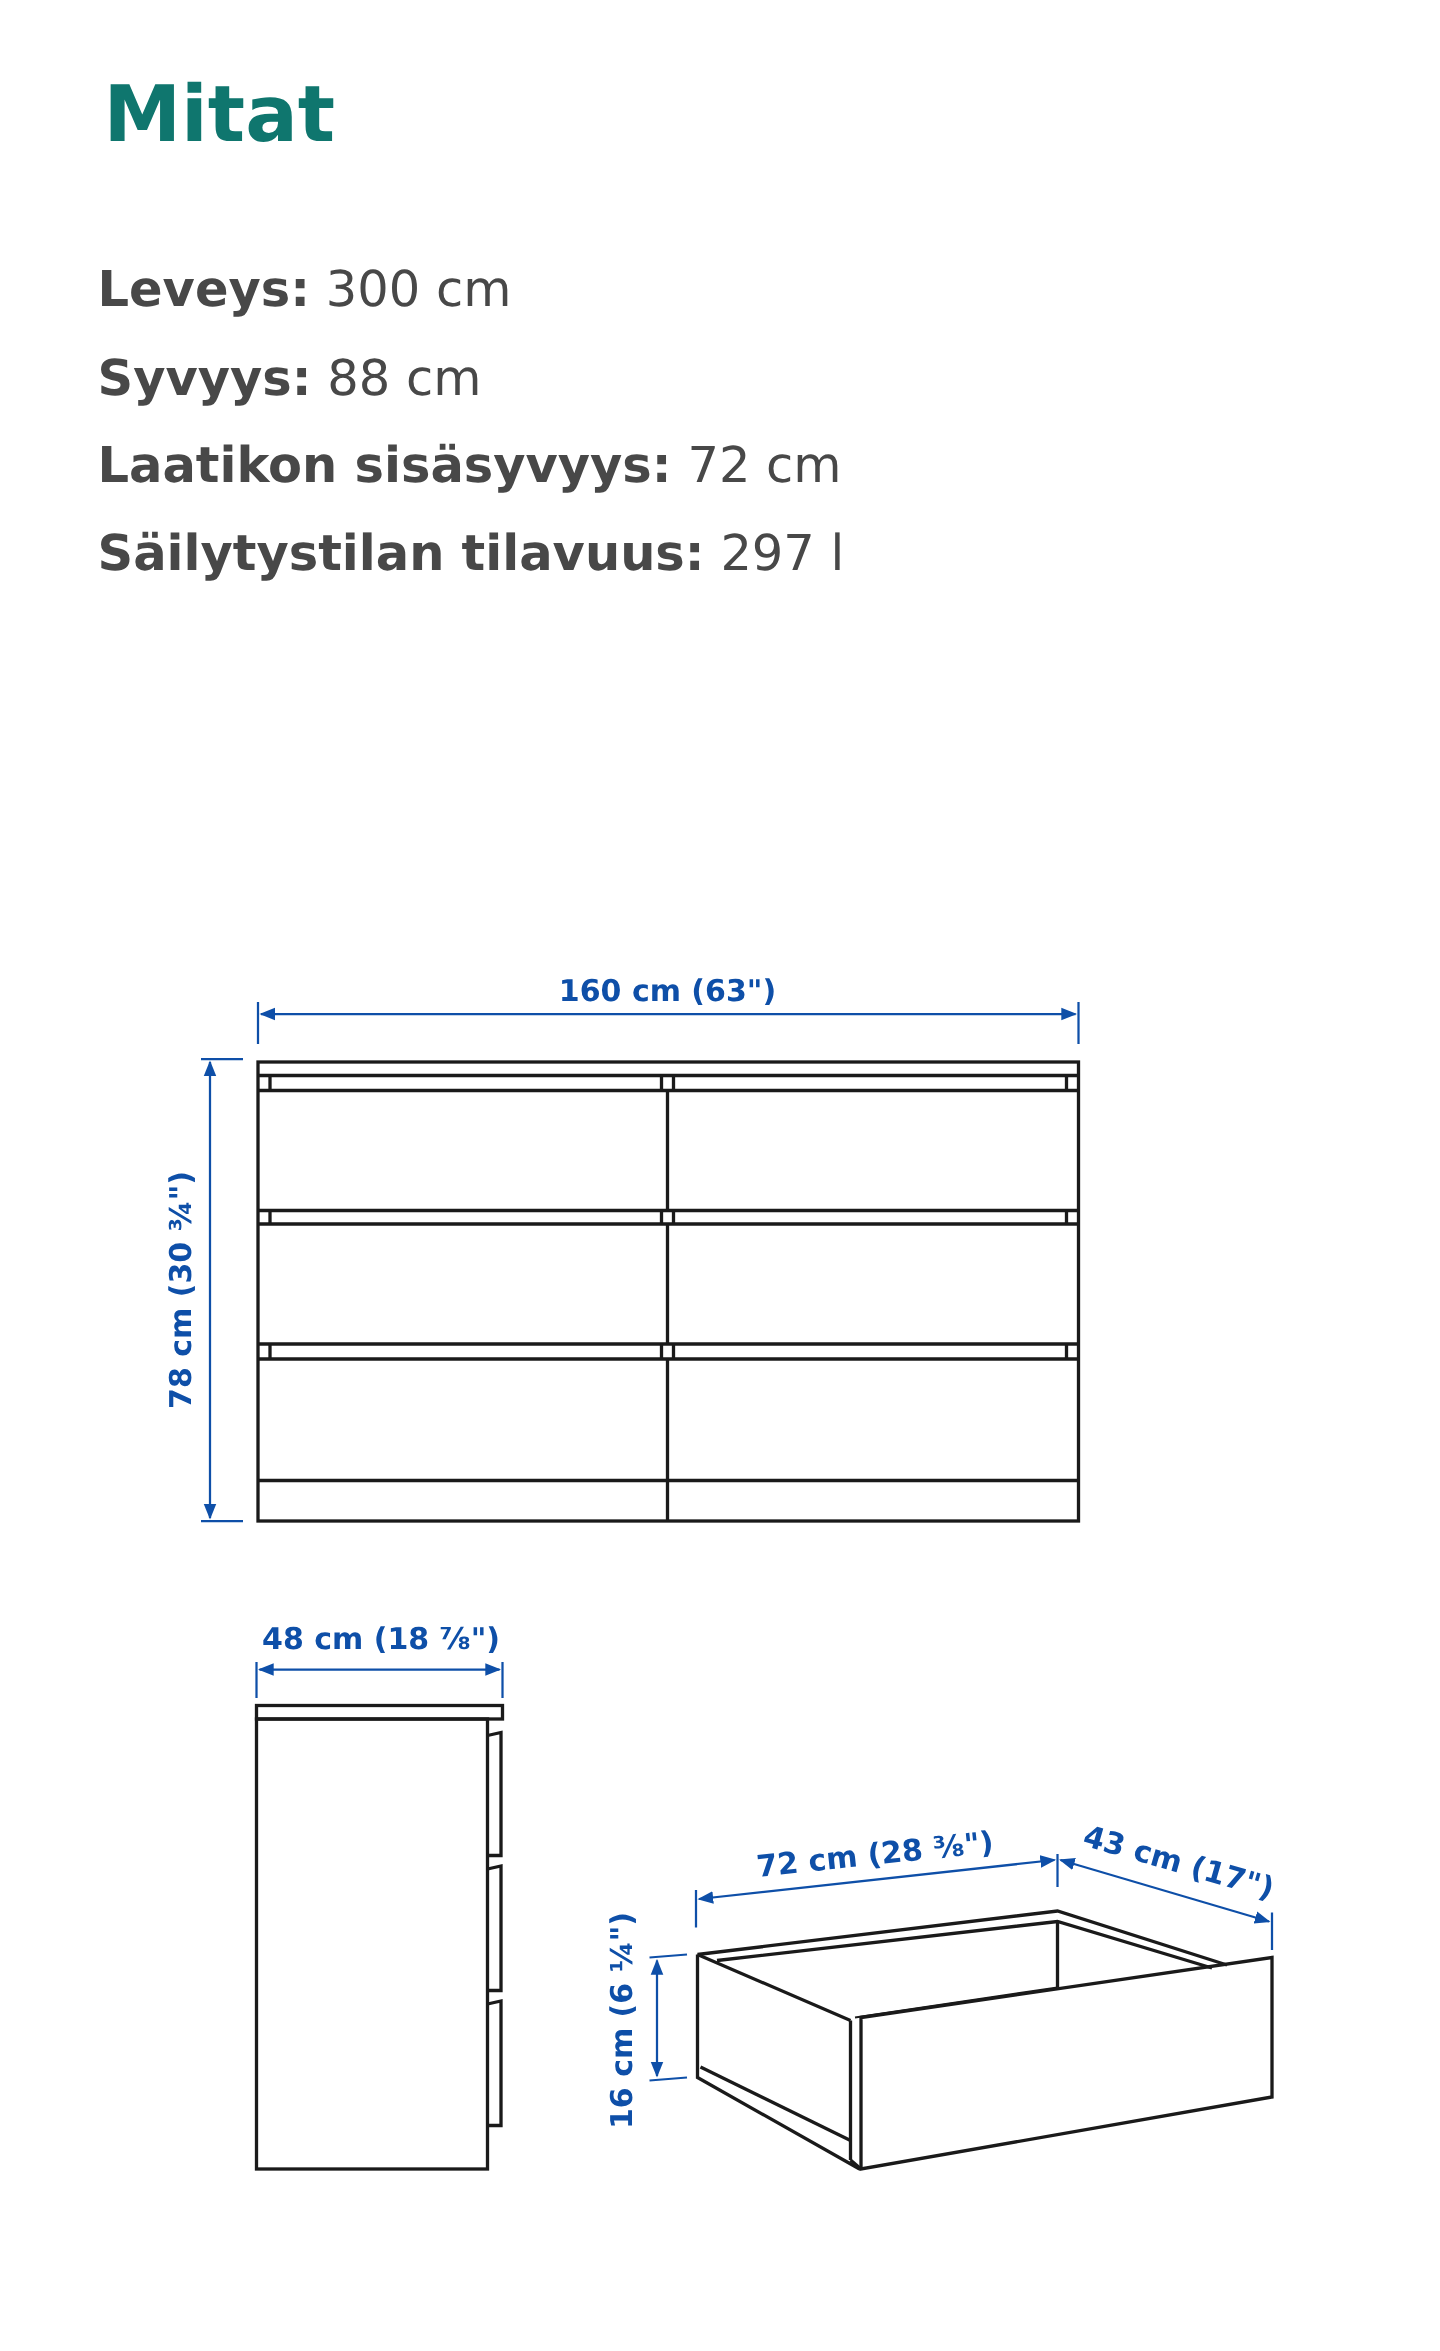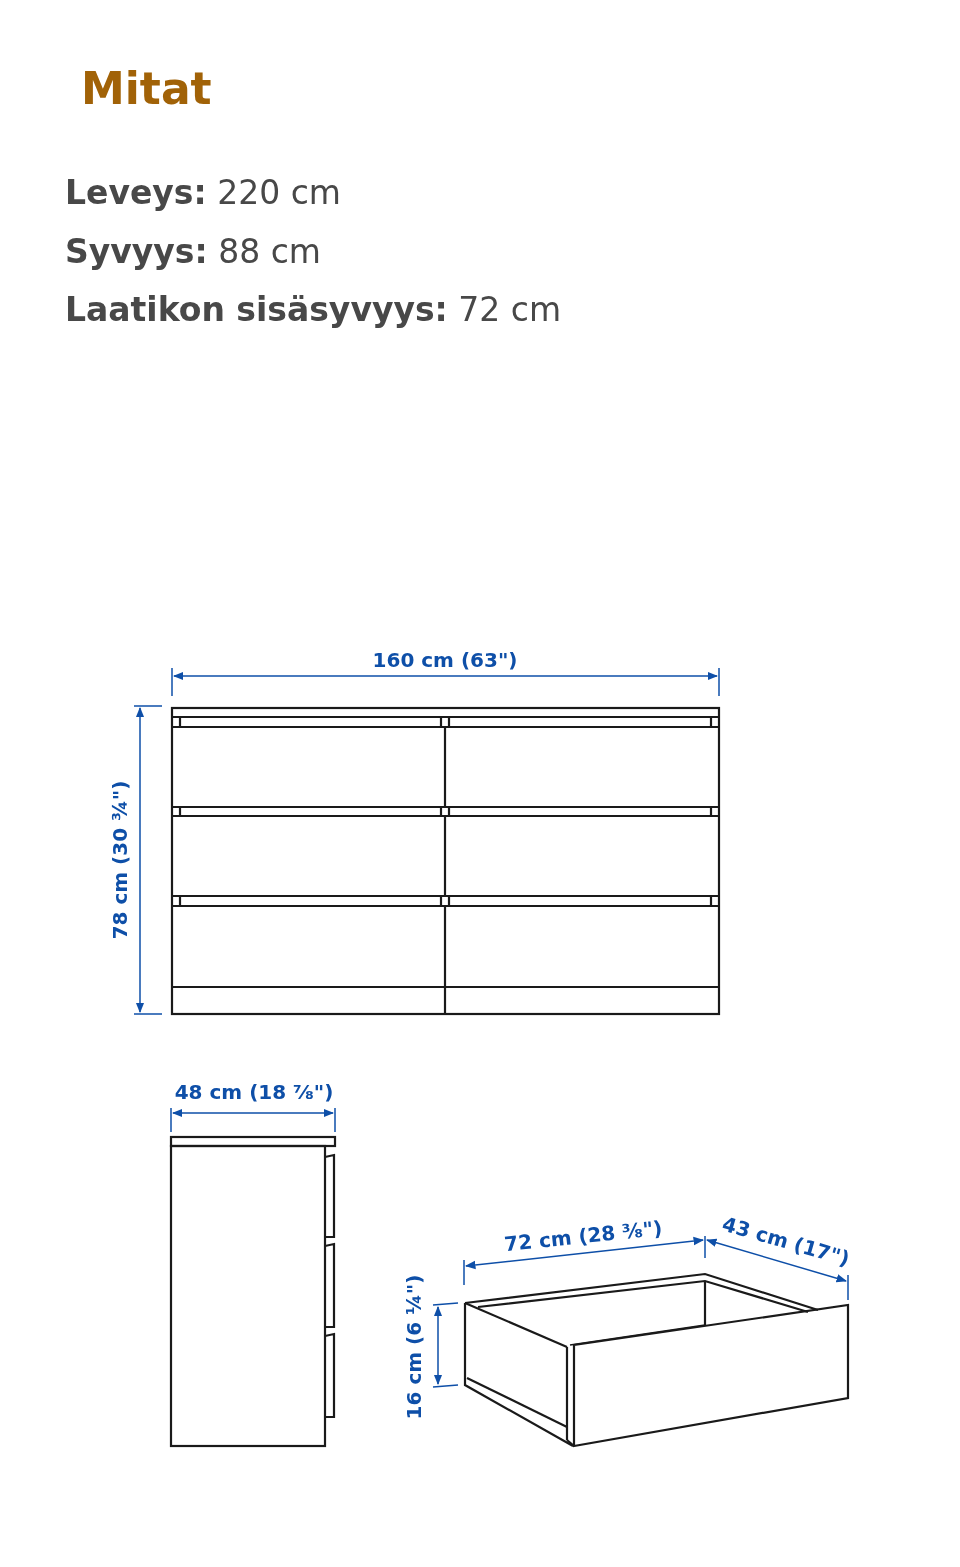--- a/index.html
+++ b/index.html
@@ -1,35 +1,36 @@
 <!DOCTYPE html>
 <html><head>
 <meta charset="utf-8">
 <style>
   html, body { margin: 0; padding: 0; background: #ffffff; }
   body { width: 960px; height: 1567px; position: relative; overflow: hidden;
          font-family: "DejaVu Sans", "Liberation Sans", sans-serif; color: #484848; }
-  .title { position: absolute; left: 65px; top: 38px; margin: 16px;
-           font-size: 44px; font-weight: bold; color: #a16207; letter-spacing: 0px; line-height: 70px; }
+  .title { position: absolute; left: 65px; top: 38px; margin: 4px;
+           font-size: 52px; font-weight: bold; color: #0f766e; letter-spacing: 0px; line-height: 70px; }
   .specs { position: absolute; left: 65px; top: 164px; margin: 0; padding: 0; list-style: none; }
   .specs li { font-size: 33px; line-height: 58.7px; white-space: nowrap; color: #484848; }
   .specs .lbl { font-weight: bold; }
   .specs .val { font-weight: normal; }
   svg { position: absolute; left: 0; top: 0; }
   .dim { font-family: "DejaVu Sans", "Liberation Sans", sans-serif; font-weight: bold; fill: #0e4fa8; }
 </style>
 </head>
 <body>
 
 <h1 class="title">Mitat</h1>
 
 <ul class="specs">
-  <li><span class="lbl">Leveys:</span> <span class="val">220 cm</span></li>
+  <li><span class="lbl">Leveys:</span> <span class="val">300 cm</span></li>
   <li><span class="lbl">Syvyys:</span> <span class="val">88 cm</span></li>
   <li><span class="lbl">Laatikon sisäsyvyys:</span> <span class="val">72 cm</span></li>
+  <li><span class="lbl">Säilytystilan tilavuus:</span> <span class="val">297 l</span></li>
 </ul>
 
 <svg width="960" height="1567" viewBox="0 0 960 1567">
   <defs>
     <marker id="arr" viewBox="0 0 10 10" refX="9" refY="5" markerWidth="7" markerHeight="7" orient="auto-start-reverse">
       <path d="M0,1 L10,5 L0,9 z" fill="#0e4fa8"></path>
     </marker>
   </defs>
 
   <g fill="none" stroke="#1a1a1a" stroke-width="2.2">

